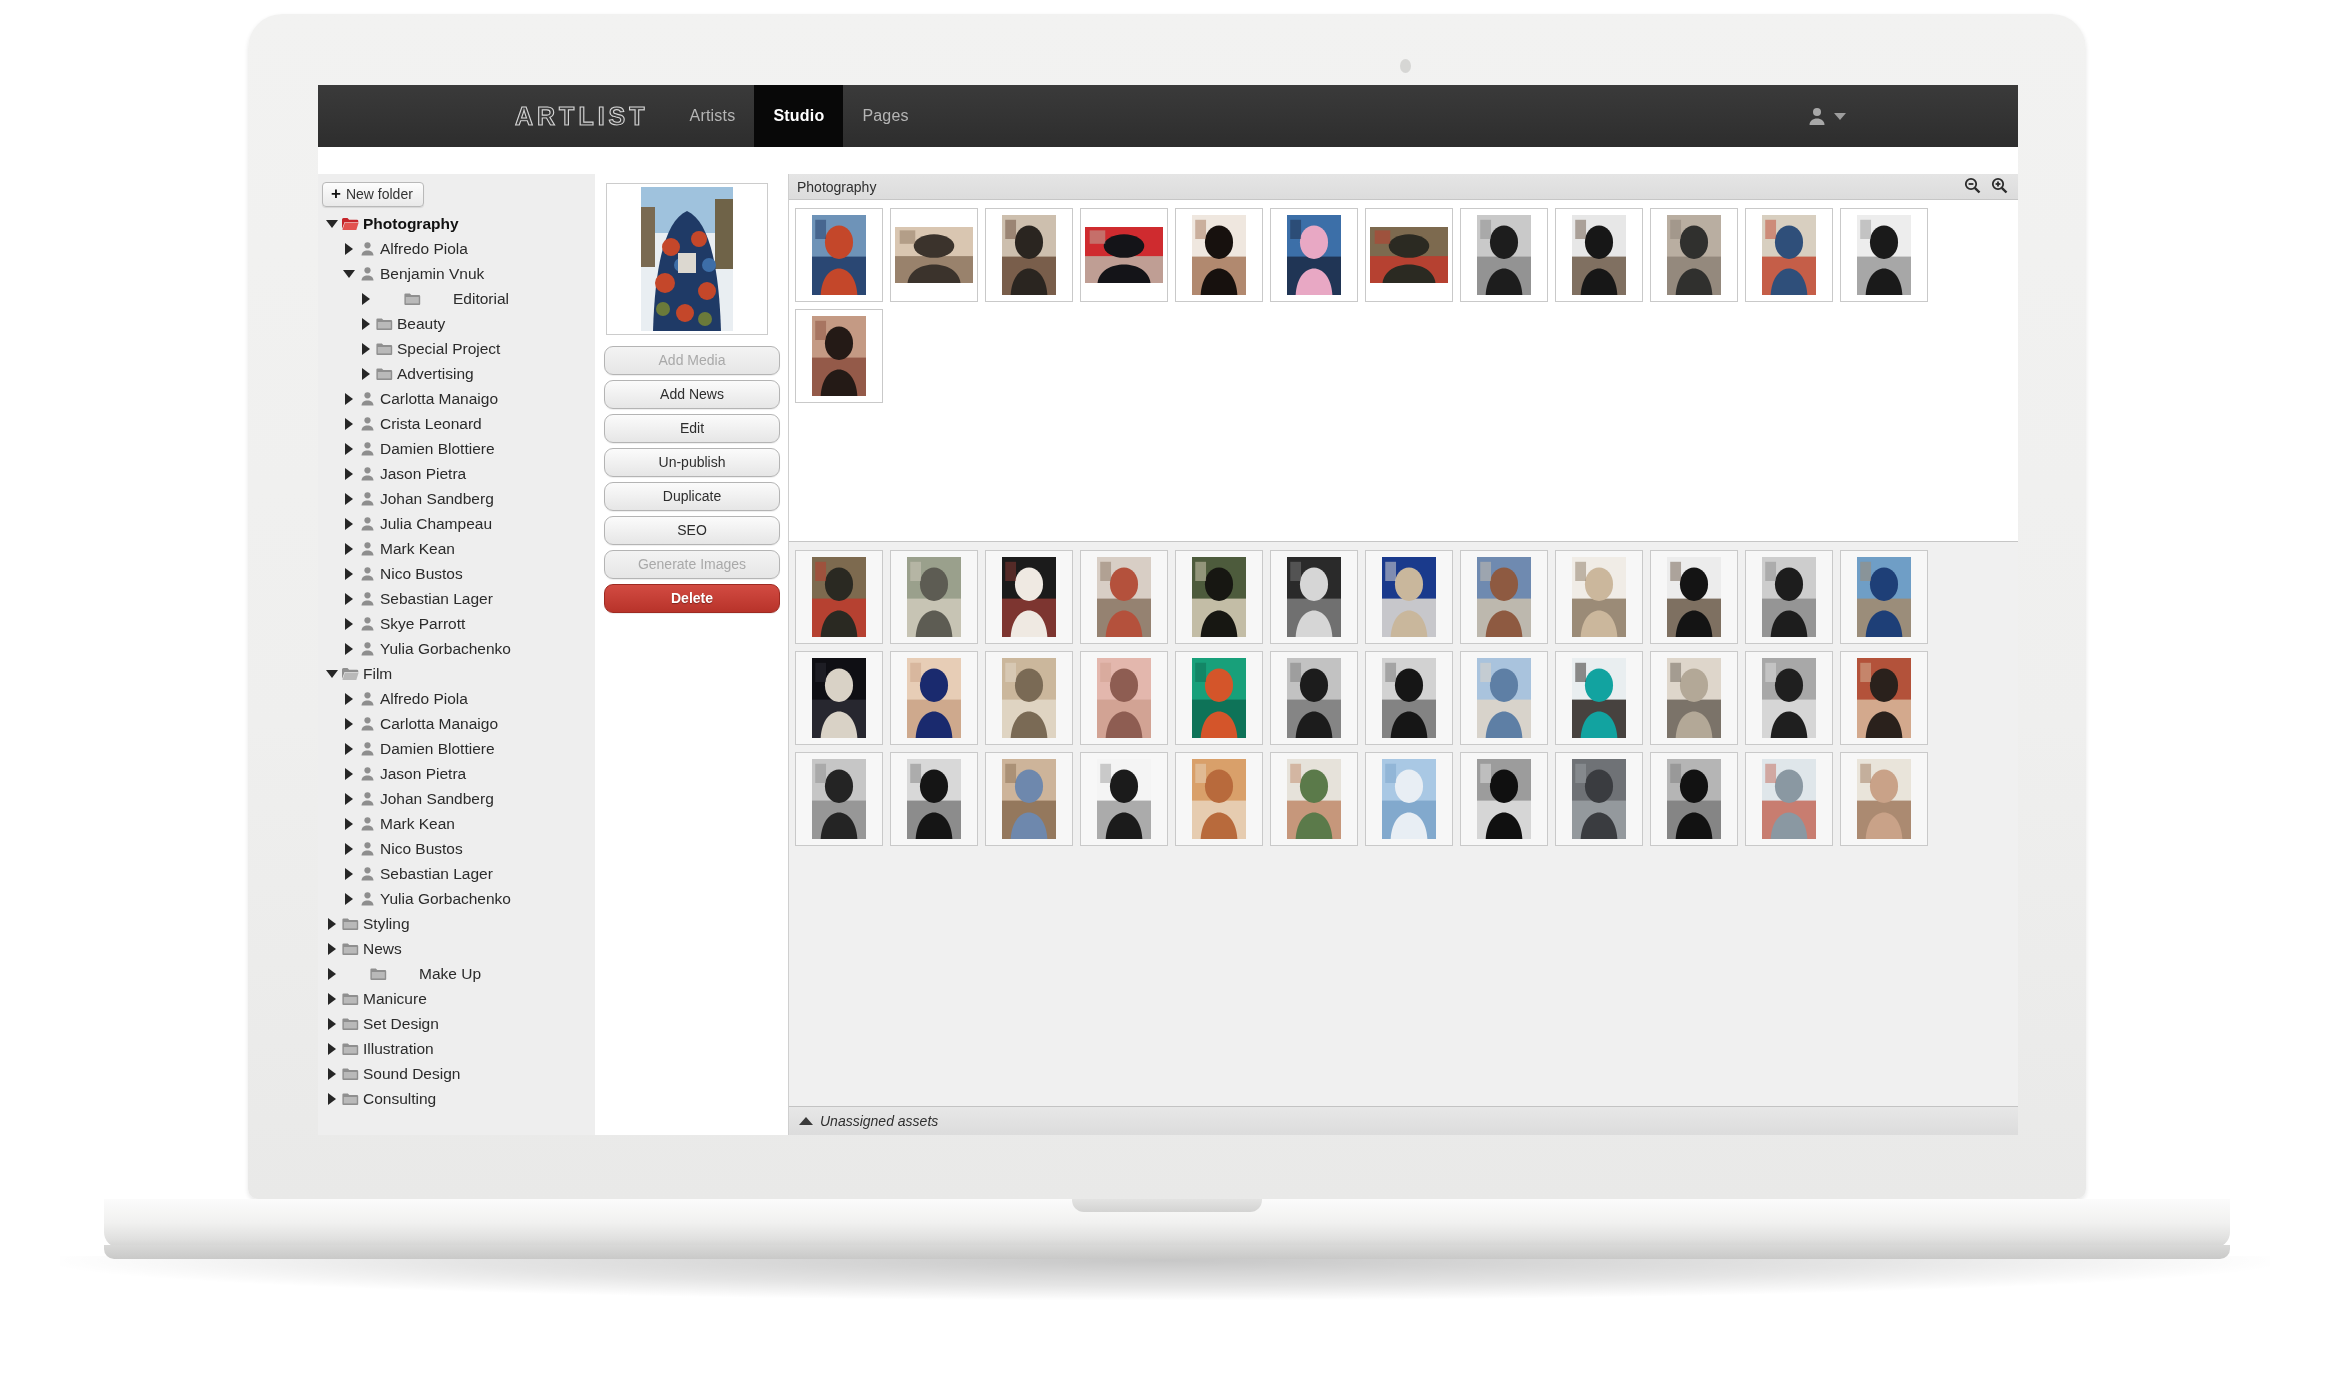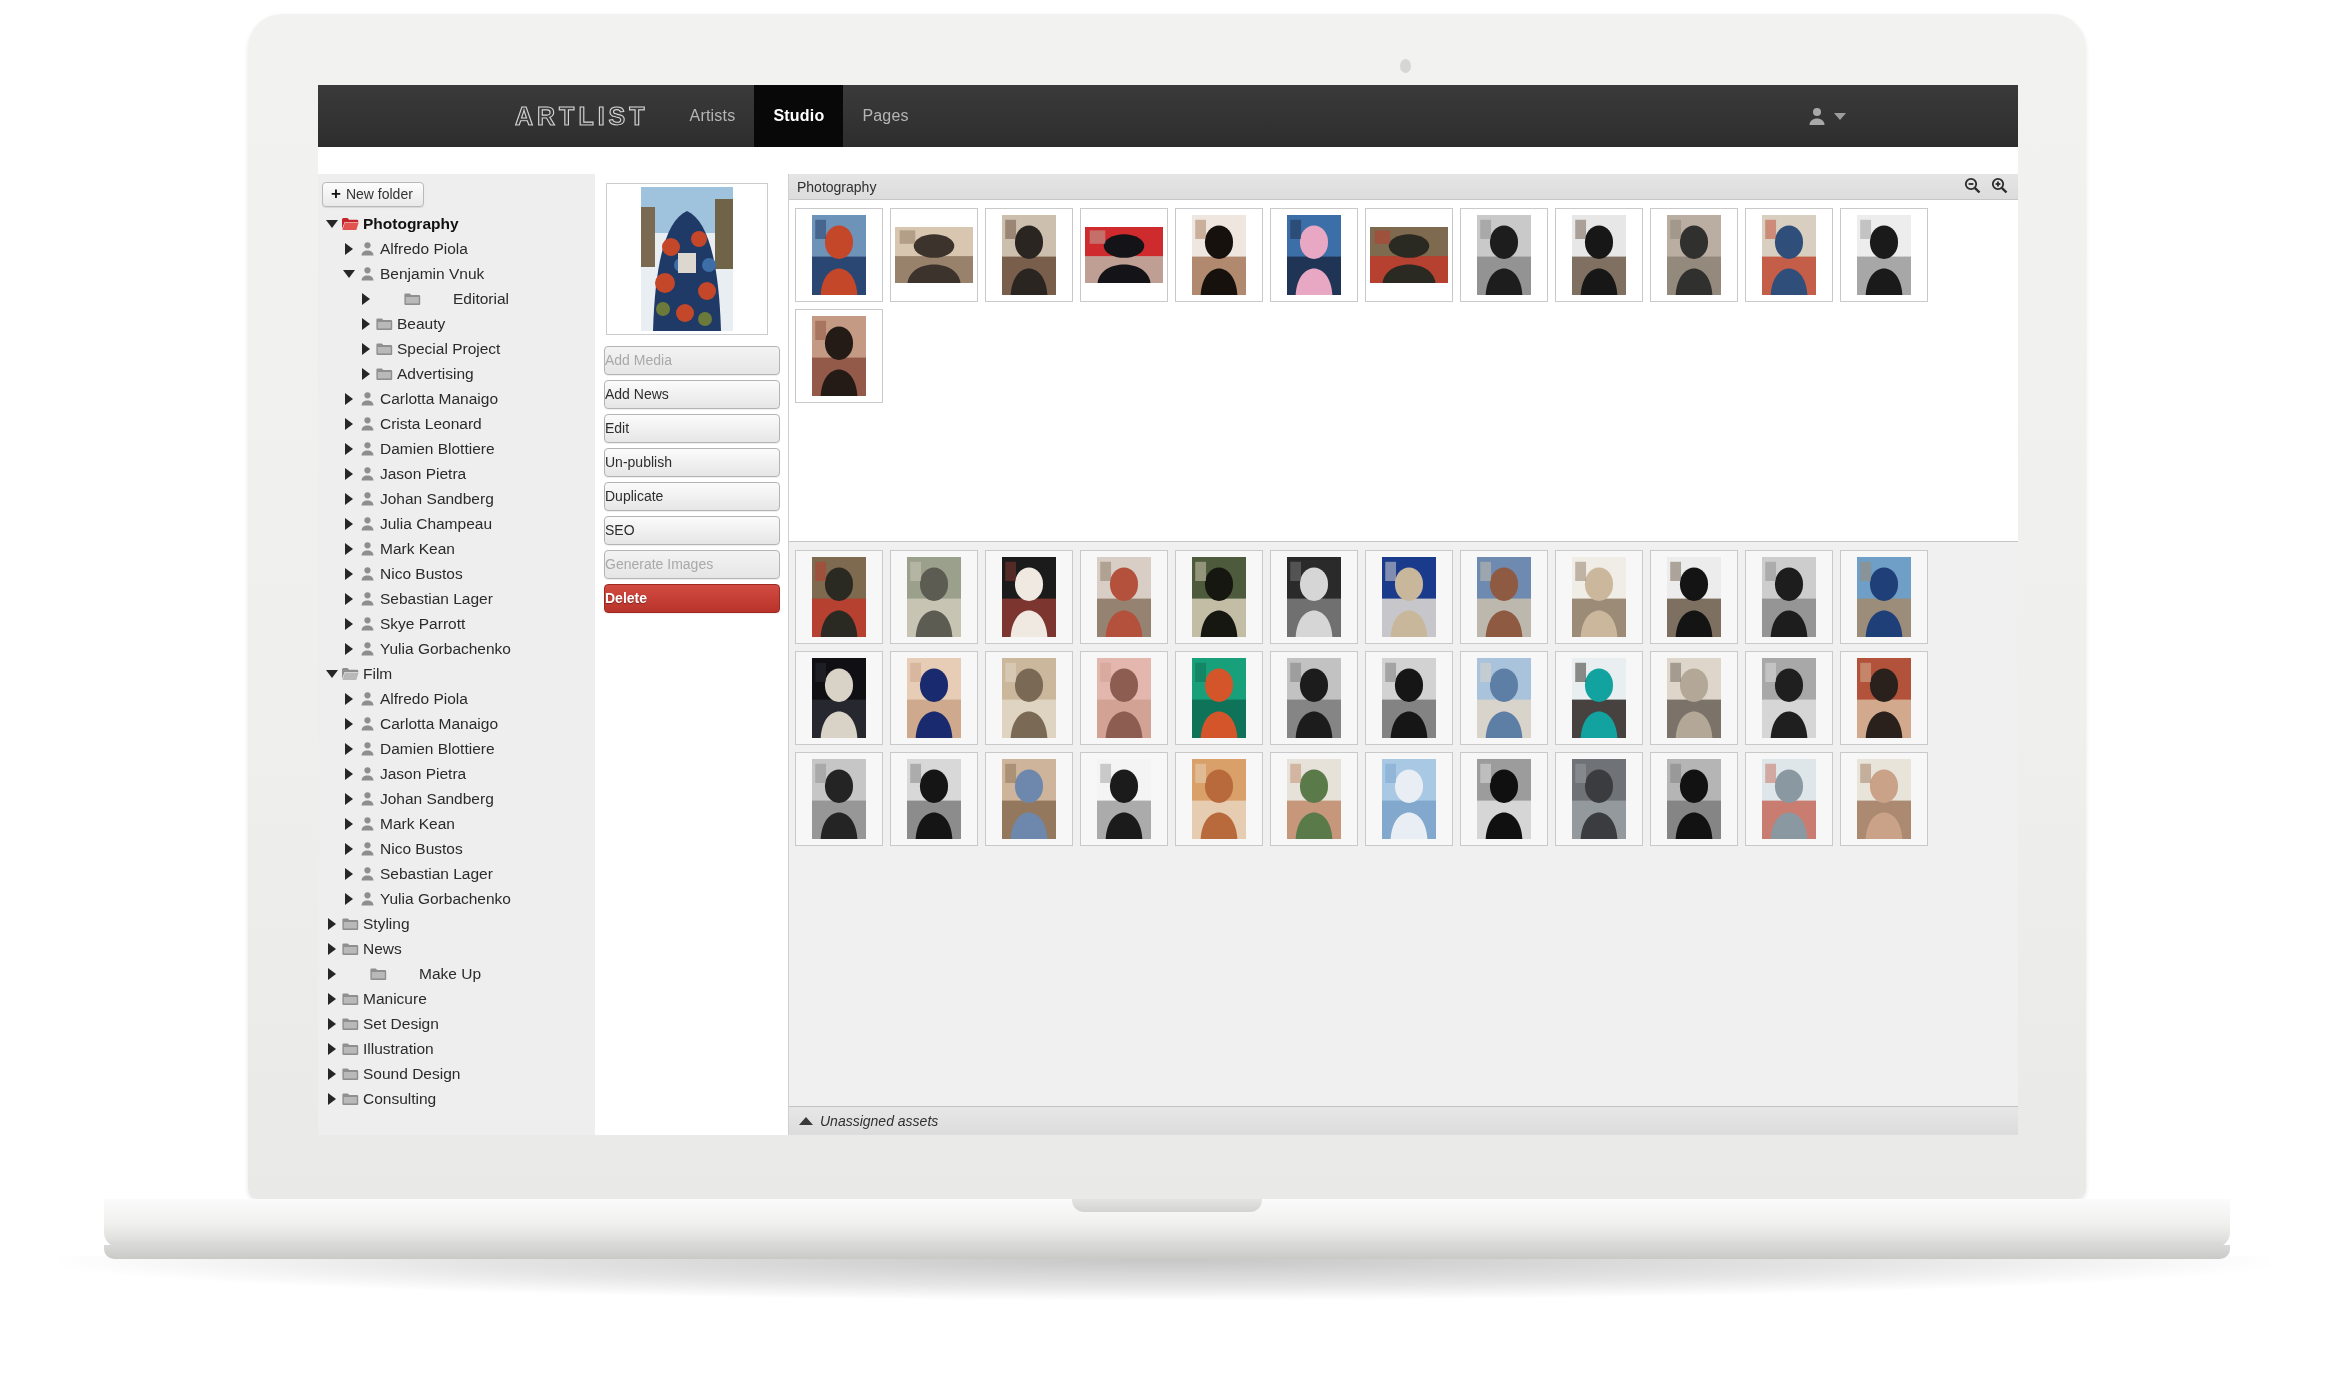--- a/index.html
+++ b/index.html
@@ -103,23 +103,23 @@
   .tlabel{padding-top:1px;}
   .tnode.sel .tlabel{font-weight:bold;color:#111;}
 
   
   .detailcol{width:176px;flex:0 0 176px;background:#ffffff;border-right:1px solid #cfcfcf;padding:9px 8px 0 8px;}
   .thumbbox{
     width:160px;height:150px;border:1px solid #cccccc;background:#ffffff;
     display:flex;align-items:center;justify-content:center;margin:0 0 11px 2px;
   }
   .btn{
-    display:block;width:100%;box-sizing:border-box;text-align:left;
+    display:block;width:100%;box-sizing:border-box;text-align:center;
     margin-bottom:5px;padding:5px 0 6px 0;font-size:14px;
-    border:1px solid #b4b4b4;border-radius:4px;
+    border:1px solid #b4b4b4;border-radius:9px;
     background:linear-gradient(180deg,#fbfbfb,#e6e6e6);
     color:#2d2d2d;cursor:pointer;box-shadow:0 1px 1px rgba(0,0,0,.07);
   }
   .btn.dis{color:#a9a9a9;background:linear-gradient(180deg,#f3f3f3,#e6e6e6);cursor:default;}
   .btn.danger{
     background:linear-gradient(180deg,#d24b42,#b8332a);
     border:1px solid #9e2a22;color:#ffffff;font-weight:bold;
     text-shadow:0 1px 1px rgba(0,0,0,.35);
   }
 

